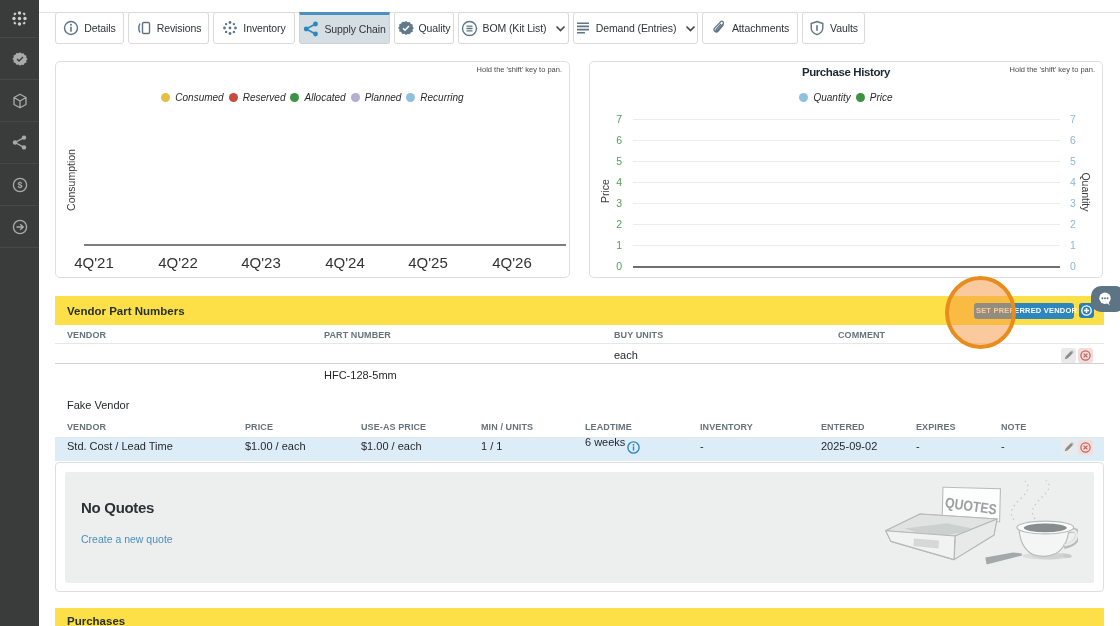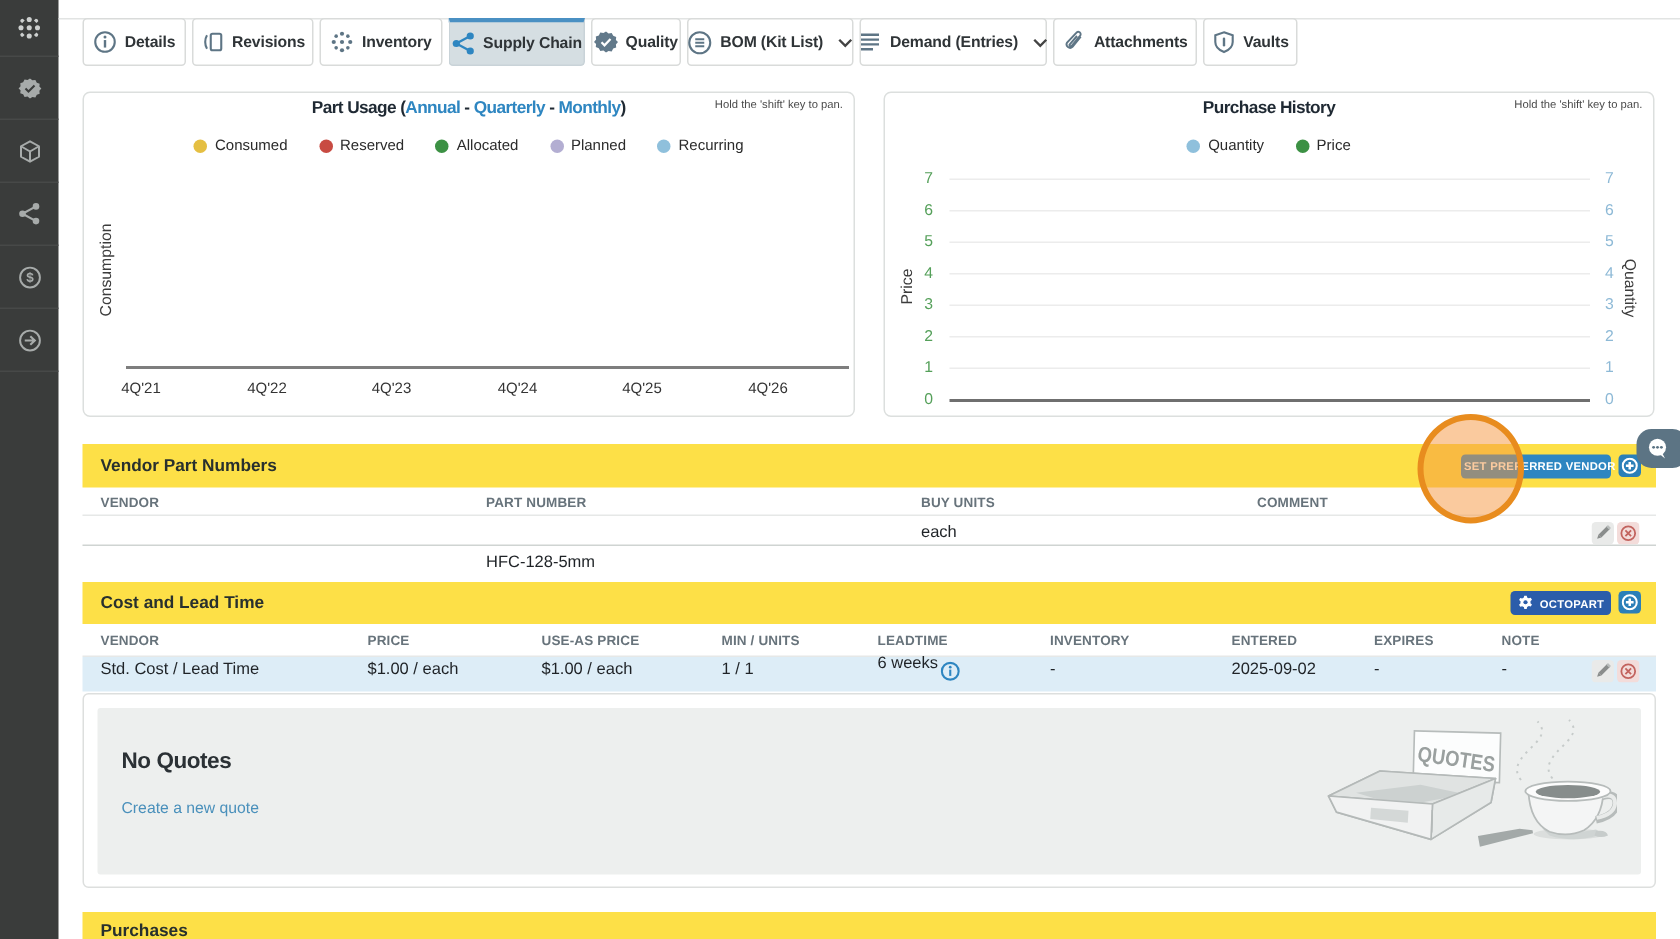--- a/index.html
+++ b/index.html
@@ -12,40 +12,40 @@
 #sidebar .cell { width:39px; height:42px; border-bottom:1px solid #474948;
   display:flex; align-items:center; justify-content:center; }
 #sidebar .cell:first-child { height:38px; }
 
 
 #topline { position:absolute; left:39px; top:12px; width:1081px; height:1px; background:#e2e4e3; }
 #tabs { position:absolute; left:55px; top:12px; display:flex; gap:4px; }
 .tab { justify-content:center; }
 .tab { height:32px; background:#fff; border:1px solid #d9dbda; border-radius:3px;
   display:flex; align-items:center; padding:0 8px; gap:5px;
-  font-size:10.5px; font-weight:bold; color:#2f3437; white-space:nowrap; letter-spacing:-0.1px; }
+  font-size:10.5px; font-weight:normal; color:#2f3437; white-space:nowrap; letter-spacing:-0.1px; }
 .tab svg { flex:0 0 auto; }
 .tab.active { background:#d5dee2; border-color:#c9d3d8; border-top:3px solid #4a90c3; border-radius:0 0 3px 3px; }
 
 
 .panel { position:absolute; background:#fff; border:1px solid #dcdfde; border-radius:5px; }
 #chartL { left:55px; top:61px; width:515px; height:217px; }
 #chartR { left:589px; top:61px; width:514px; height:217px; }
 .holdkey { position:absolute; top:3px; right:7px; font-size:7.5px; color:#4a4a4a; }
 .ctitle { position:absolute; top:4px; left:0; right:0; text-align:center;
   font-size:11.5px; font-weight:bold; color:#1f2933; letter-spacing:-0.4px; }
 .ctitle a { color:#2e86c1; text-decoration:none; }
 .legend { position:absolute; top:30px; left:0; right:0; display:flex; justify-content:center;
-  gap:21px; font-size:10px; color:#2b2b2b; align-items:center; }
+  gap:5px; font-size:10px; color:#2b2b2b; align-items:center;font-style:italic; }
 .legend .it { display:flex; align-items:center; gap:5px; }
 .dot { width:9px; height:9px; border-radius:50%; display:inline-block; }
 .ylab { position:absolute; font-size:10.5px; color:#3c3c3c; white-space:nowrap; }
 .gline { position:absolute; height:1px; background:#ececec; }
 .tick { position:absolute; font-size:10.5px; }
-.xlab { position:absolute; font-size:10px; color:#333; top:192px; width:60px; text-align:center; }
+.xlab { position:absolute; font-size:15px; color:#333; top:192px; width:60px; text-align:center; }
 
 
 .sech { position:absolute; left:55px; width:1049px; background:#fde047;
   font-size:11.5px; font-weight:bold; color:#28302e; }
 .sech .t { position:absolute; left:12px; top:50%; transform:translateY(-50%); }
 .colh { position:absolute; font-size:9px; font-weight:bold; color:#67737b; letter-spacing:0.1px; }
 .cell-t { position:absolute; font-size:11px; color:#1f2327; }
 .rowline { position:absolute; left:55px; width:1049px; height:1px; background:#e6e8e7; }
 .btn-blue { position:absolute; height:16px; background:#2e86c1; border-radius:3px; color:#fff;
   font-size:7.5px; font-weight:bold; letter-spacing:0.2px; display:flex; align-items:center; white-space:nowrap;
@@ -191,21 +191,20 @@
     <div class="tab" style="width:63px">
       <svg width="16" height="16" viewBox="0 0 16 16">
           <path fill="none" stroke="#5e7585" stroke-width="1.4" d="M8 1.5 L13.8 3.5 V8 Q13.8 12.5 8 14.7 Q2.2 12.5 2.2 8 V3.5 Z"></path>
           <rect x="7.2" y="5" width="1.6" height="6" rx="0.8" fill="#5e7585"></rect>
         </svg>
       Vaults
     </div>
   </div>
   <div id="chartL" class="panel">
     <div class="holdkey">Hold the 'shift' key to pan.</div>
-    <div class="ctitle">Part Usage (<a>Annual</a> - <a>Quarterly</a> - <a>Monthly</a>)</div>
     <div class="legend">
       <span class="it"><span class="dot" style="background:#e5bf42"></span>Consumed</span>
       <span class="it"><span class="dot" style="background:#c84b42"></span>Reserved</span>
       <span class="it"><span class="dot" style="background:#3c9144"></span>Allocated</span>
       <span class="it"><span class="dot" style="background:#b3aed2"></span>Planned</span>
       <span class="it"><span class="dot" style="background:#8fc0dc"></span>Recurring</span>
     </div>
     <div class="ylab" style="left:-25px; top:112px; width:80px; text-align:center; transform:rotate(-90deg);">Consumption</div>
     <div style="position:absolute; left:28px; top:182px; width:482px; height:2px; background:#7e7e7e;"></div>
     <div class="xlab" style="left:8px;">4Q'21</div>
@@ -281,36 +280,20 @@
         <rect x="6.1" y="1.2" width="2.8" height="1.6" fill="#b9bdbc"></rect>
       </g>
     </svg>
   <svg class="ic" style="left:1078px; top:348px;" width="15" height="15" viewBox="0 0 15 15">
       <rect width="15" height="15" rx="3" fill="#f3dcda"></rect>
       <circle cx="7.5" cy="7.5" r="4.6" fill="none" stroke="#c2635e" stroke-width="1.2"></circle>
       <path d="M5.6 5.6 L9.4 9.4 M9.4 5.6 L5.6 9.4" stroke="#c2635e" stroke-width="1.2"></path>
     </svg>
   <div class="rowline" style="top:363px; background:#cfd4d2;"></div>
 
-  <div class="sech" style="top:388px; height:28px;">
-    <span class="t">Cost and Lead Time</span>
-    <div class="btn-blue" style="right:30px; top:6px; background:#2b5daa; width:67px; justify-content:center; padding:0 2px;">
-      <svg width="10" height="10" viewBox="0 0 10 10">
-          <path fill="#fff" d="M4.2 0h1.6l.3 1.3a3.8 3.8 0 0 1 1.1.6l1.3-.4.8 1.4-1 .9a3.8 3.8 0 0 1 0 1.3l1 .9-.8 1.4-1.3-.4a3.8 3.8 0 0 1-1.1.6L5.8 9H4.2l-.3-1.3a3.8 3.8 0 0 1-1.1-.6l-1.3.4-.8-1.4 1-.9a3.8 3.8 0 0 1 0-1.3l-1-.9.8-1.4 1.3.4a3.8 3.8 0 0 1 1.1-.6z"></path>
-          <circle cx="5" cy="4.5" r="1.4" fill="#2b5daa"></circle>
-        </svg>
-      OCTOPART
-    </div>
-    <div class="btn-plus" style="right:10px; top:6px;">
-      <svg width="11" height="11" viewBox="0 0 12 12">
-          <circle cx="6" cy="6" r="5.1" fill="none" stroke="#fff" stroke-width="1.5"></circle>
-          <path stroke="#fff" stroke-width="1.8" d="M6 3.2 V8.8 M3.2 6 H8.8"></path>
-        </svg>
-    </div>
-  </div>
   <div class="colh" style="left:67px; top:422px;">VENDOR</div>
   <div class="colh" style="left:245px; top:422px;">PRICE</div>
   <div class="colh" style="left:361px; top:422px;">USE-AS PRICE</div>
   <div class="colh" style="left:481px; top:422px;">MIN / UNITS</div>
   <div class="colh" style="left:585px; top:422px;">LEADTIME</div>
   <div class="colh" style="left:700px; top:422px;">INVENTORY</div>
   <div class="colh" style="left:821px; top:422px;">ENTERED</div>
   <div class="colh" style="left:916px; top:422px;">EXPIRES</div>
   <div class="colh" style="left:1001px; top:422px;">NOTE</div>
   <div class="rowline" style="top:437px;"></div>

